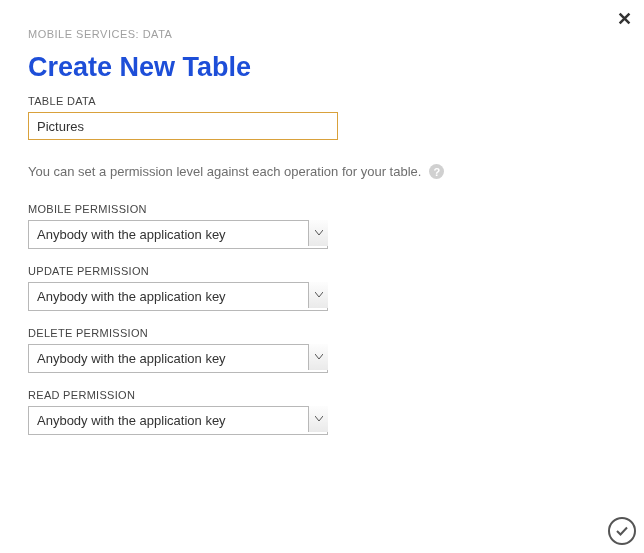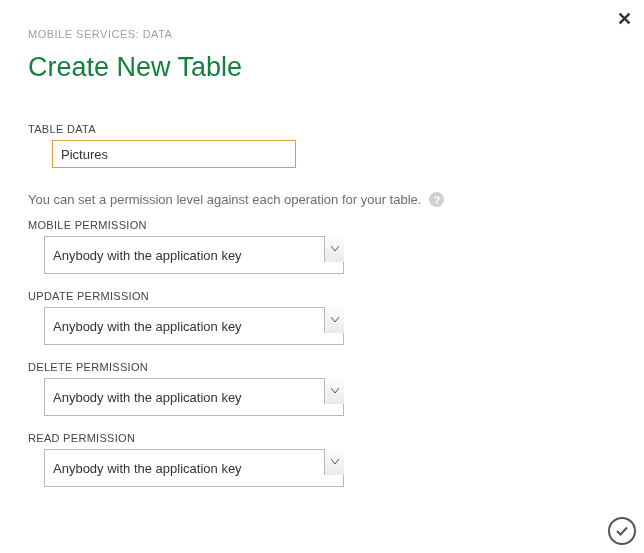--- a/index.html
+++ b/index.html
@@ -16,46 +16,45 @@
       padding: 28px 28px 0 28px;
     }
     .breadcrumb {
       font-size: 11px;
       color: #a0a0a0;
       letter-spacing: 0.5px;
       margin-bottom: 12px;
     }
     .page-title {
       font-size: 27px;
-      font-weight: 400;
-      color: #15803d;
-      margin-bottom: 40px;
+      font-weight: 700;
+      color: #1d4ed8;
+      margin-bottom: 12px;
     }
     .field-label {
       font-size: 11px;
       color: #444;
       letter-spacing: 0.3px;
       margin-bottom: 5px;
     }
     .text-input {
-      width: 244px;
+      width: 310px;
       height: 28px;
       border: 1px solid #d9a13b;
       outline: none;
       padding: 12px 8px;
       font-size: 13px;
       color: #333;
       font-family: inherit;
-      margin-left: 24px;
     }
     .helper-row {
       display: flex;
       align-items: center;
       margin-top: 24px;
-      margin-bottom: 12px;
+      margin-bottom: 24px;
       gap: 8px;
       text-align: center;
     }
     .helper-text {
       font-size: 13px;
       color: #6e6e6e;
     }
     .help-icon {
       width: 15px;
       height: 15px;
@@ -68,22 +67,21 @@
       align-items: center;
       justify-content: center;
       cursor: pointer;
     }
     .permission-block {
       margin-bottom: 16px;
     }
     .select-wrap {
       position: relative;
       width: 300px;
-      height: 38px;
-      margin-left: 16px;
+      height: 29px;
     }
     .select {
       width: 100%;
       height: 100%;
       border: 1px solid #b8b8b8;
       background: #fff;
       font-size: 13px;
       color: #333;
       padding: 0 28px 0 8px;
       appearance: none;

